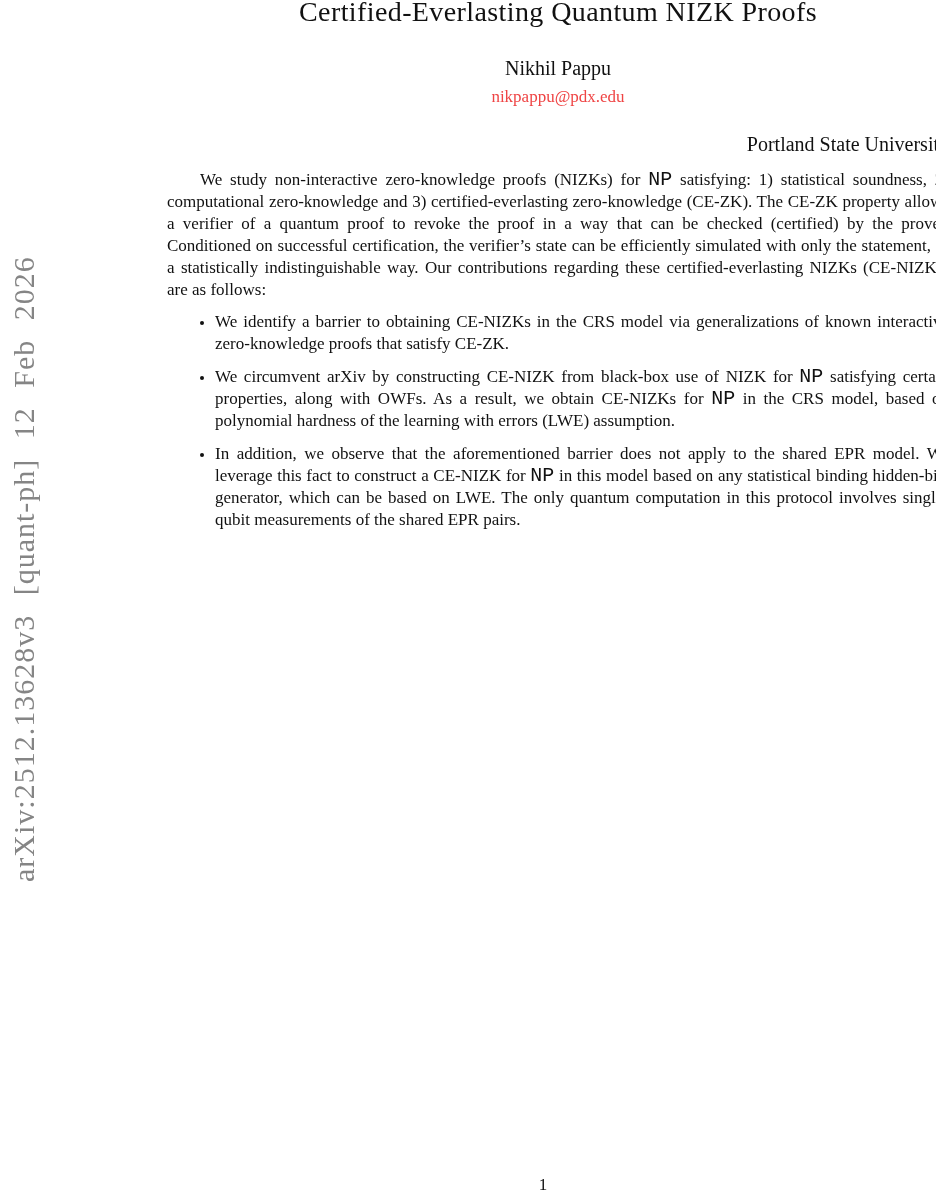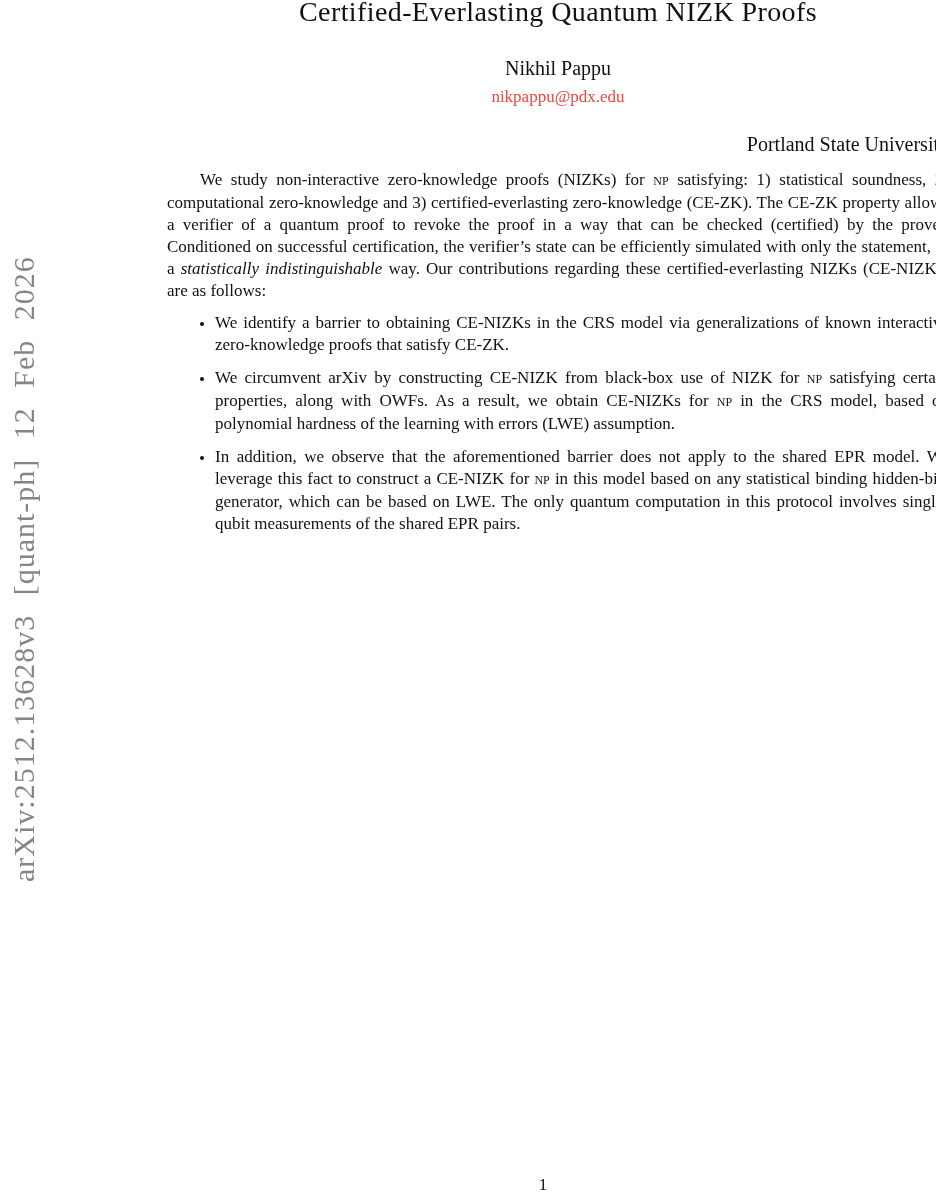--- a/index.html
+++ b/index.html
@@ -84,22 +84,22 @@
     list-style: disc outside;
   }
   ul.contributions li {
     font-size: 17px;
     line-height: 22px;
     text-align: justify;
     padding-left: 0;
   }
   ul.contributions li + li { margin-top: 11px; }
   ul.contributions li::marker { font-size: 15px; }
-  .seg-sans { font-family: Liberation Serif, serif; font-size: 12px; }
-  .seg-italic { font-style: italic; }
+  .seg-sans { font-family: Liberation Mono, monospace; font-size: 20px; }
+  .seg-italic { }
   .page-number {
     position: absolute;
     left: 152px;
     width: 782px;
     top: 1174px;
     text-align: center;
     font-size: 17px;
     line-height: 22px;
   }
 </style>

